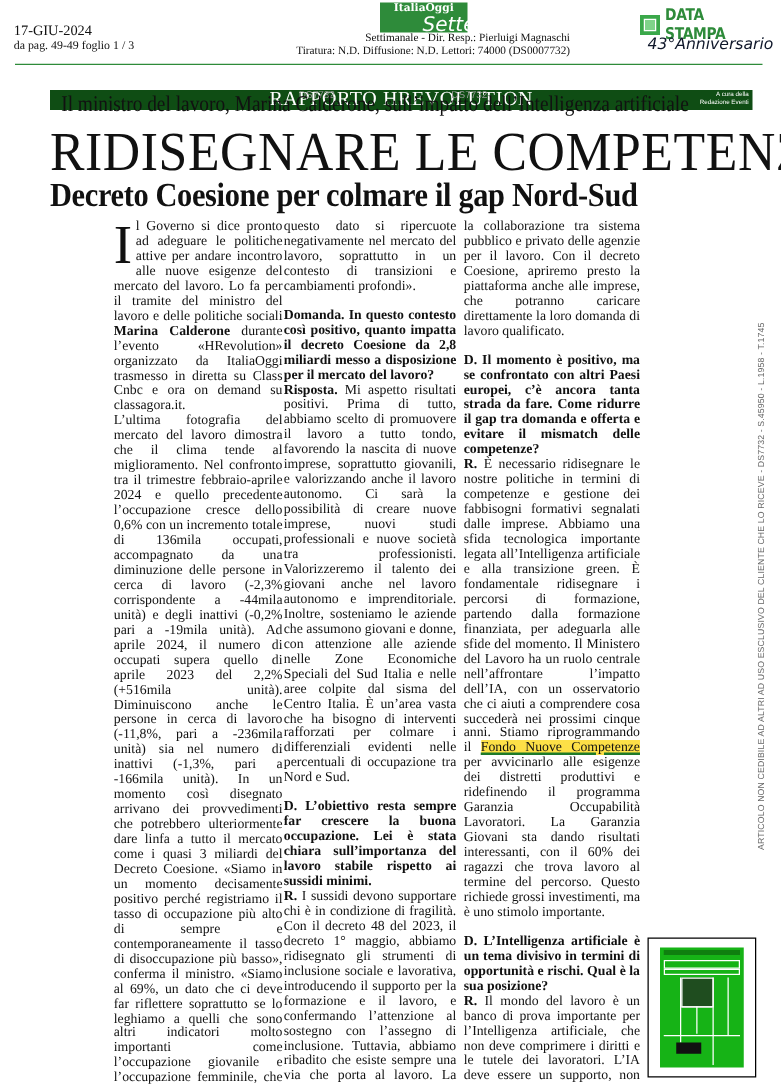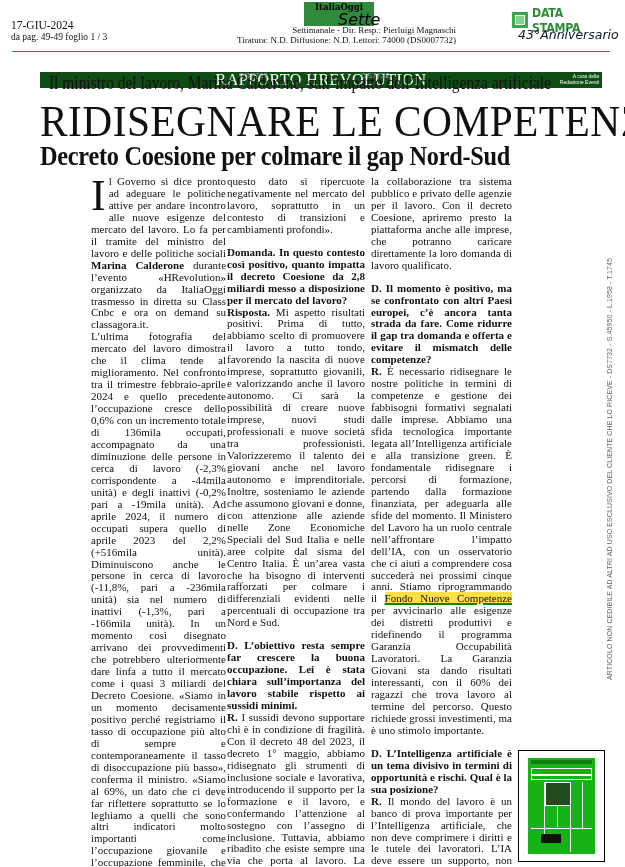--- a/index.html
+++ b/index.html
@@ -1,20 +1,20 @@
 <!DOCTYPE html>
 <html><head>
 <meta charset="utf-8">
 <style>
   html, body { margin: 0; padding: 0; background: #ffffff; }
   body { width: 625px; height: 867px; position: relative; overflow: hidden; font-family: "Liberation Serif", serif; color: #111; }
 
   .hdr-date { position: absolute; left: 11px; top: 19px; font-size: 11.5px; }
   .hdr-pages { position: absolute; left: 11px; top: 32px; font-size: 9.5px; }
-  .logo-io { position: absolute; left: 304px; top: 2px; width: 70px; height: 24px; background: #2e8b3a; color: #000000; text-align: center; line-height: 1; }
+  .logo-io { position: absolute; left: 304px; top: 2px; width: 70px; height: 24px; background: #2e8b3a; color: #ffffff; text-align: center; line-height: 1; }
   .logo-io .l1 { font-family: "DejaVu Serif", serif; font-weight: bold; font-size: 8.5px; display: block; margin-top: 1px; }
   .logo-io .l2 { font-family: "DejaVu Sans", sans-serif; font-weight: normal; font-style: italic; font-size: 16px; display: block; margin-left: 34px; }
   .hdr-meta { position: absolute; left: 216px; top: 25px; font-size: 9px; line-height: 10px; text-align: right; width: 240px; }
   .ds-logo { position: absolute; left: 512px; top: 5px; display: flex; align-items: center; }
   .ds-square { width: 16px; height: 16px; border: 3.5px solid #3aa84a; box-sizing: border-box; background: #fff; margin-right: 4px; position: relative; }
   .ds-square::after { content: ""; position: absolute; left: 1px; top: 1px; right: 1px; bottom: 1px; background: #7fd38a; }
   .ds-text { font-family: "DejaVu Sans", sans-serif; font-weight: bold; font-size: 13px; color: #2e8b3a; letter-spacing: -0.3px; transform: scaleX(0.85); transform-origin: left; }
   .ds-anniv { position: absolute; left: 518px; top: 27px; font-family: "DejaVu Sans", sans-serif; font-style: italic; font-size: 12.5px; color: #0f172a; }
   .hdr-rule { position: absolute; left: 12px; right: 15px; top: 51px; height: 1px; background: #2e8b3a; }
 

